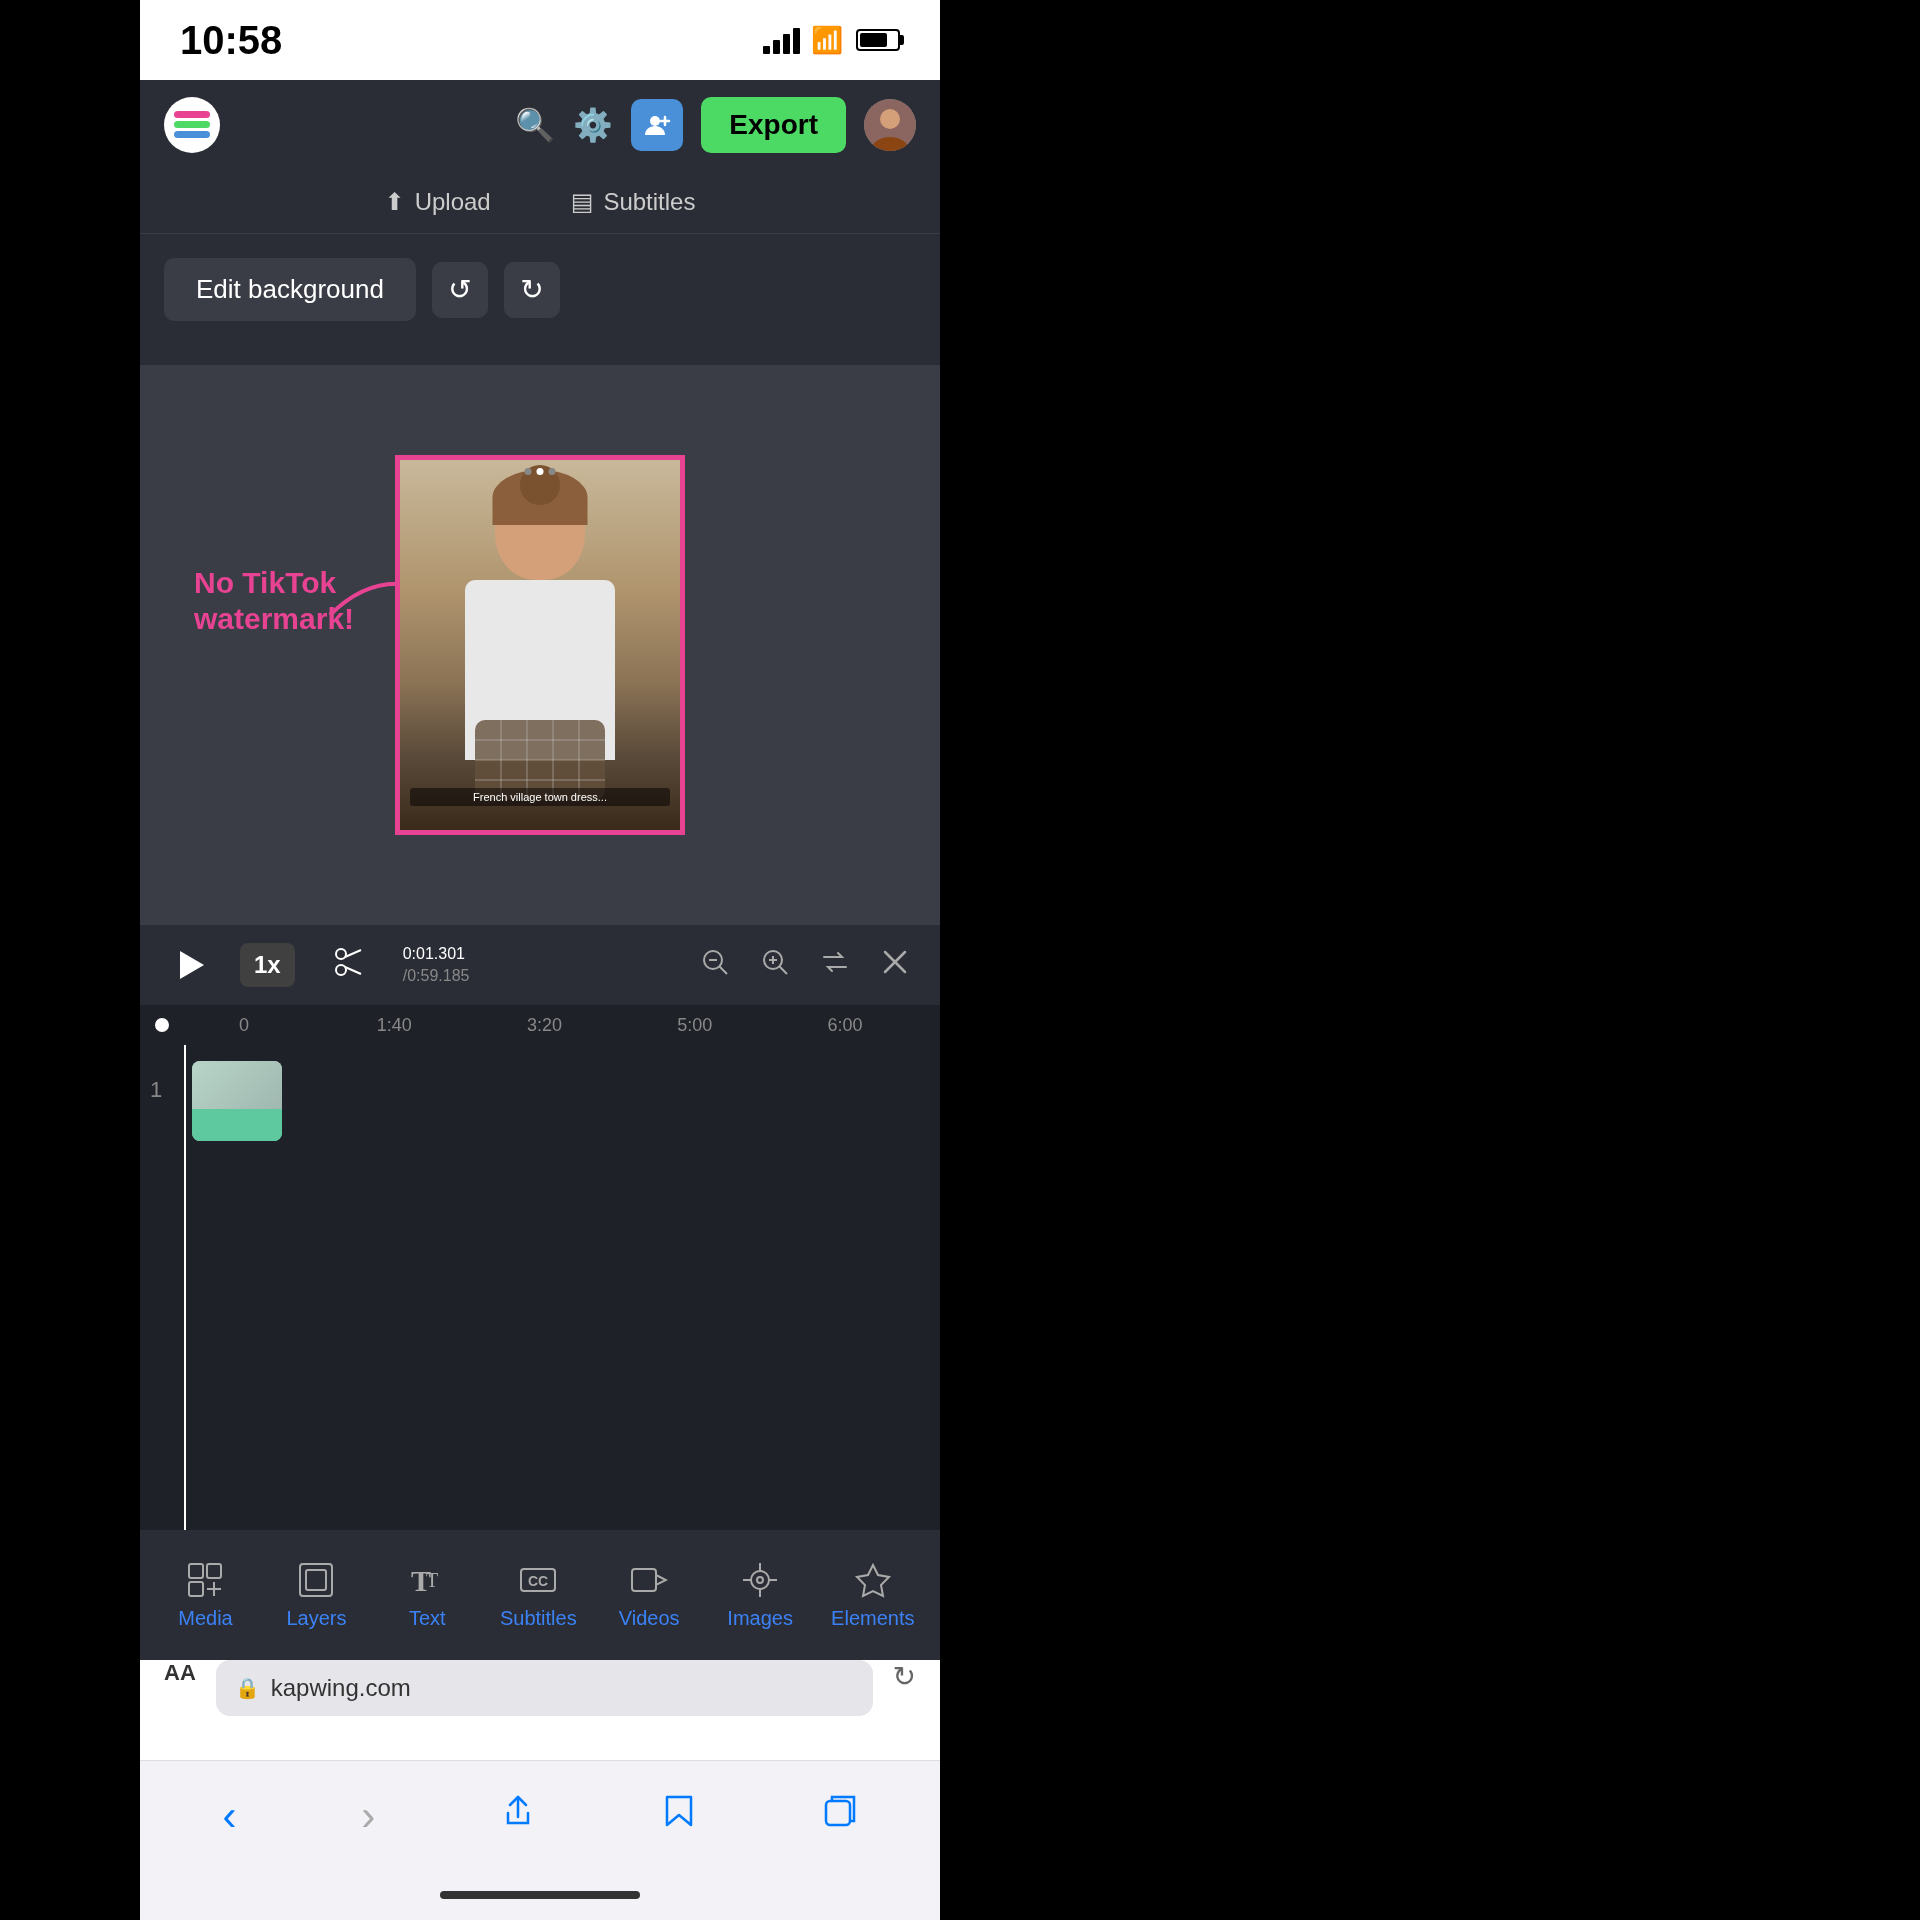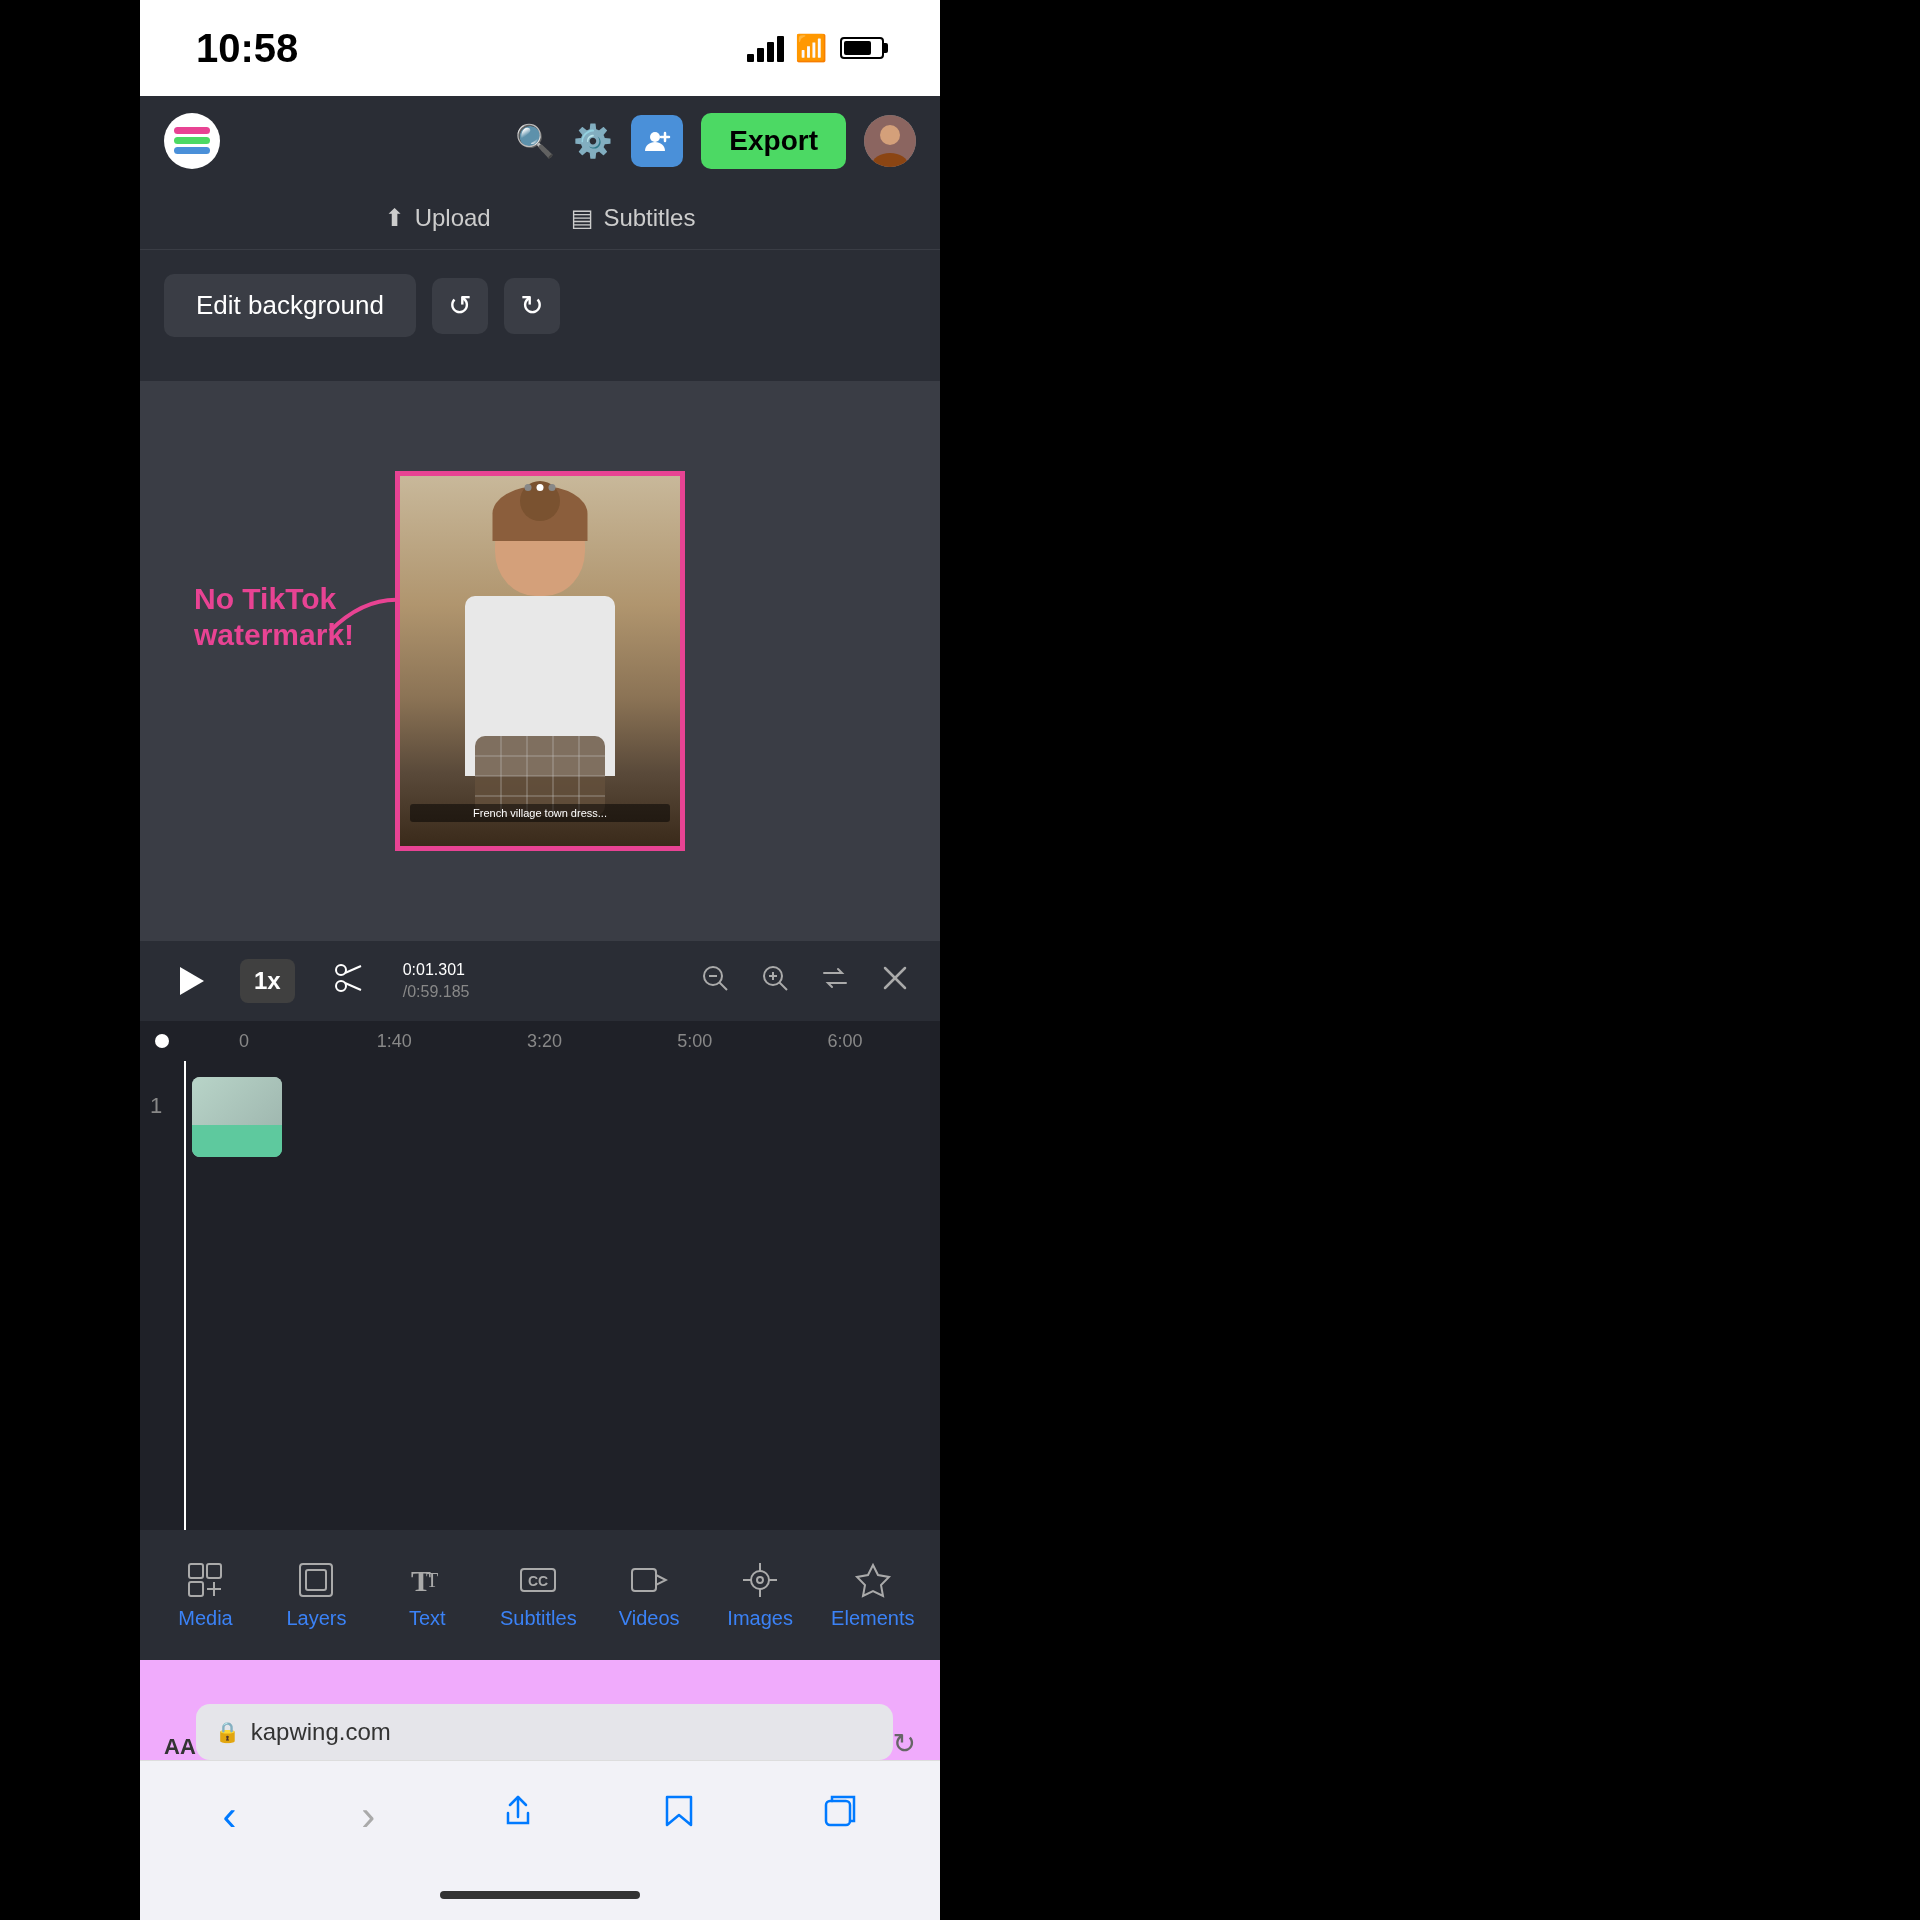--- a/index.html
+++ b/index.html
@@ -19,25 +19,25 @@
       background: #1c1e24;
       position: relative;
       display: flex;
       flex-direction: column;
       margin: 0 auto;
     }
 
     
     .status-bar {
       background: #fff;
-      height: 96px;
+      height: 80px;
       display: flex;
       align-items: center;
       justify-content: space-between;
-      padding: 0 56px;
+      padding: 0 40px;
       flex-shrink: 0;
     }
     .status-time {
       font-size: 40px;
       font-weight: 600;
       color: #000;
     }
     .status-icons {
       display: flex;
       align-items: center;
@@ -408,26 +408,26 @@
       color: #ccc;
       min-width: 80px;
     }
     .toolbar-label {
       font-size: 20px;
       color: #3b82f6;
     }
 
     
     .browser-bar {
-      background: #f0abfc;
+      background: #ffffff;
       height: 100px;
       display: flex;
-      align-items: flex-end;
+      align-items: flex-start;
       padding: 0 24px;
-      gap: 0;
+      gap: 20px;
       flex-shrink: 0;
     }
     .aa-text {
       color: #333;
       font-size: 22px;
       font-weight: 600;
     }
     .url-bar {
       flex: 1;
       background: #e5e5ea;

